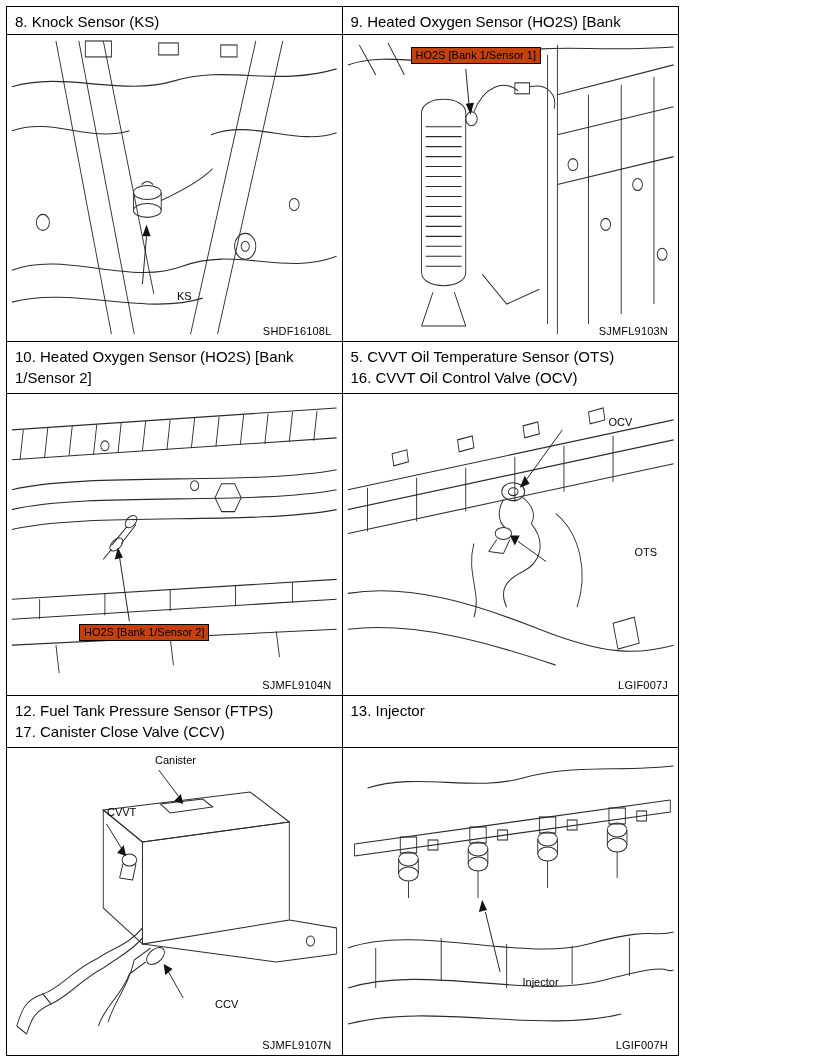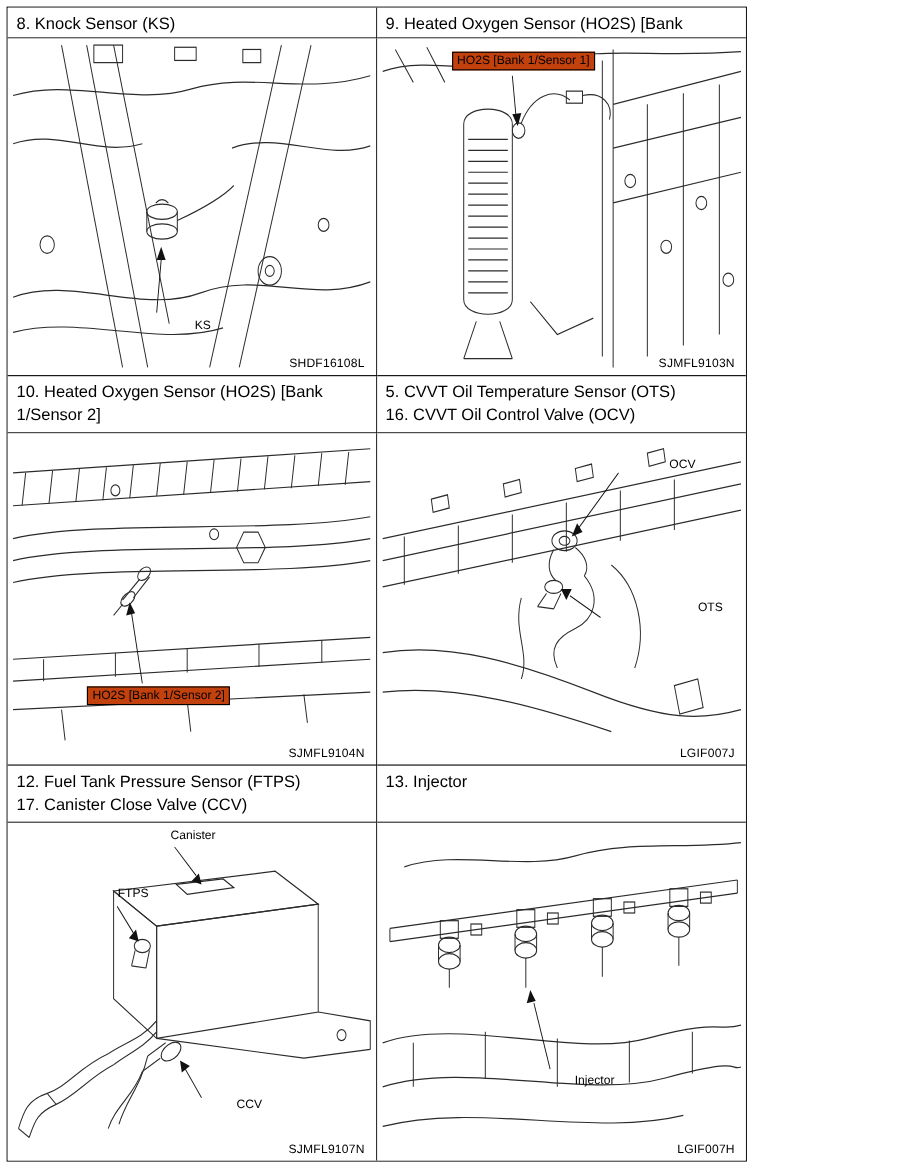--- a/index.html
+++ b/index.html
@@ -232,21 +232,21 @@
           <path d="M44 246 L54 256 M12 278 L24 286"></path>
         </g>
         <line x1="186" y1="22" x2="210" y2="48" stroke="#111" stroke-width="1"></line>
         <polygon points="216,56 205,53 213,46" fill="#111"></polygon>
         <line x1="122" y1="76" x2="140" y2="100" stroke="#111" stroke-width="1"></line>
         <polygon points="146,108 135,105 143,97" fill="#111"></polygon>
         <line x1="216" y1="250" x2="198" y2="224" stroke="#111" stroke-width="1"></line>
         <polygon points="192,216 194,227 203,221" fill="#111"></polygon>
       </svg>
       <div class="callout" style="left:148px; top:6px;">Canister</div>
-      <div class="callout" style="left:100px; top:58px;">FTPS</div>
+      <div class="callout" style="left:100px; top:58px;">CVVT</div>
       <div class="callout" style="left:208px; top:250px;">CCV</div>
       <div class="figcode">SJMFL9107N</div>
     </div>
 
     <div class="fcell last">
       <svg class="art" viewBox="0 0 410 307" preserveAspectRatio="none">
         <g stroke="#2b2b2b" fill="none" stroke-width="1.1">
           <path d="M14 96 L400 52"></path>
           <path d="M14 108 L400 64"></path>
           <path d="M14 96 L14 108 M400 52 L400 64"></path>

